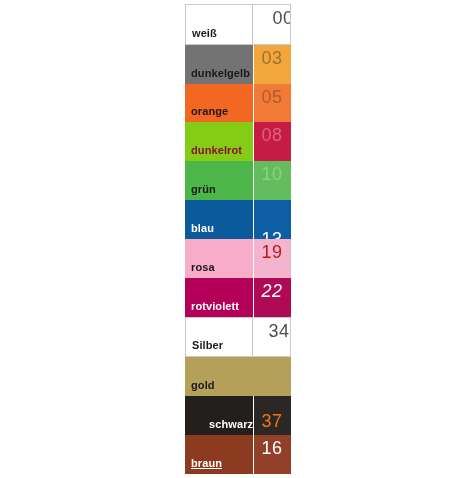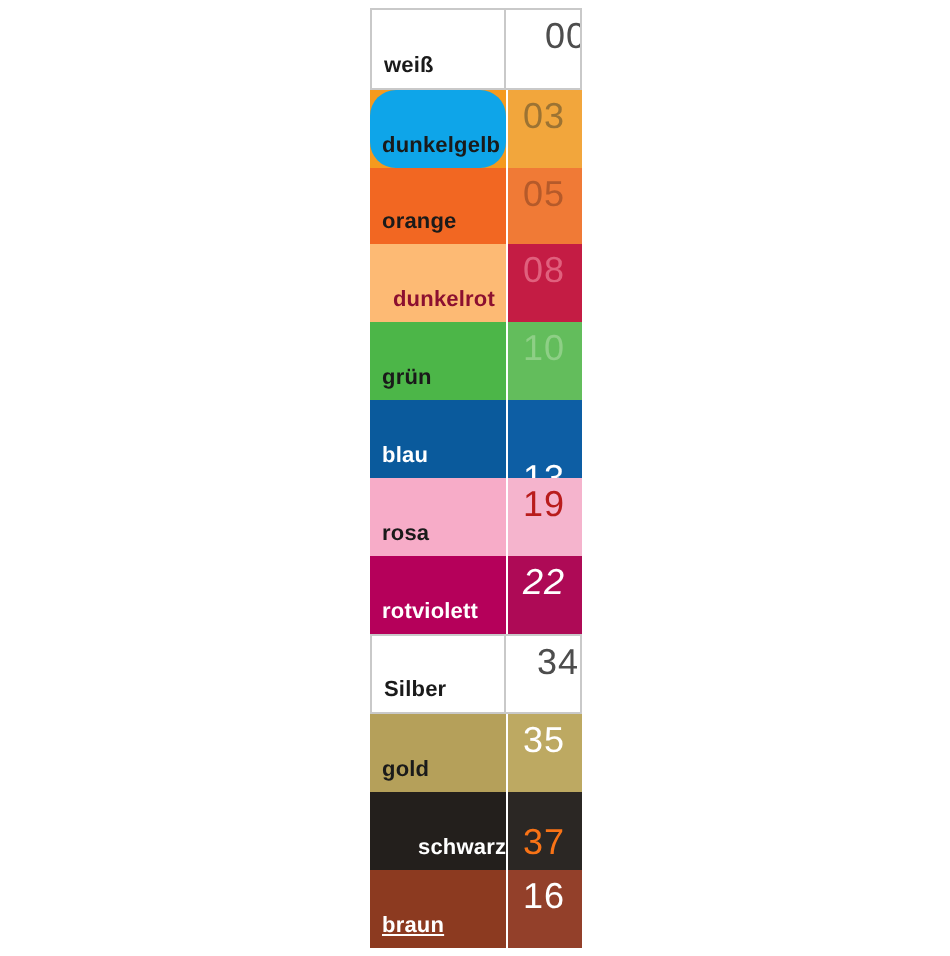--- a/index.html
+++ b/index.html
@@ -89,39 +89,39 @@
     <div class="swatch-row bordered" style="background: rgb(255, 255, 255);">
       <div class="swatch-name-cell" style="background: rgb(255, 255, 255);">
         <span class="swatch-name" style="color: rgb(26, 26, 26);">weiß</span>
       </div>
       <div class="swatch-code-cell" style="background: rgb(255, 255, 255); padding-left: 24px;">
         <div class="swatch-divider"></div>
         <span class="swatch-code" style="color: rgb(77, 77, 77);">00</span>
       </div>
     </div>
     <div class="swatch-row" style="background: rgb(245, 154, 30);">
-      <div class="swatch-name-cell" style="background: #0ea5e9; border-radius: 13px;">
+      <div class="swatch-name-cell" style="background: #737373;">
         <span class="swatch-name" style="color: rgb(26, 26, 26);">dunkelgelb</span>
       </div>
       <div class="swatch-code-cell" style="background: rgb(242, 166, 60);">
         <div class="swatch-divider"></div>
         <span class="swatch-code" style="color: rgb(156, 115, 51);">03</span>
       </div>
     </div>
     <div class="swatch-row" style="background: rgb(242, 103, 34);">
       <div class="swatch-name-cell" style="background: rgb(242, 103, 34);">
         <span class="swatch-name" style="color: rgb(26, 26, 26);">orange</span>
       </div>
       <div class="swatch-code-cell" style="background: rgb(240, 122, 54);">
         <div class="swatch-divider"></div>
         <span class="swatch-code" style="color: rgb(181, 90, 42);">05</span>
       </div>
     </div>
     <div class="swatch-row" style="background: rgb(190, 10, 55);">
-      <div class="swatch-name-cell" style="background: #fdba74; justify-content: center;">
+      <div class="swatch-name-cell" style="background: #84cc16;">
         <span class="swatch-name" style="color: rgb(140, 16, 48);">dunkelrot</span>
       </div>
       <div class="swatch-code-cell" style="background: rgb(196, 28, 68);">
         <div class="swatch-divider"></div>
         <span class="swatch-code" style="color: rgb(224, 96, 125);">08</span>
       </div>
     </div>
     <div class="swatch-row" style="background: rgb(76, 182, 72);">
       <div class="swatch-name-cell" style="background: rgb(76, 182, 72);">
         <span class="swatch-name" style="color: rgb(26, 26, 26);">grün</span>
@@ -164,24 +164,20 @@
       </div>
       <div class="swatch-code-cell" style="background: rgb(255, 255, 255); padding-left: 16px;">
         <div class="swatch-divider"></div>
         <span class="swatch-code" style="color: rgb(77, 77, 77);">34</span>
       </div>
     </div>
     <div class="swatch-row" style="background: rgb(181, 160, 90);">
       <div class="swatch-name-cell" style="background: rgb(181, 160, 90);">
         <span class="swatch-name" style="color: rgb(26, 26, 26);">gold</span>
       </div>
-      <div class="swatch-code-cell" style="background: rgb(189, 169, 98);">
-        <div class="swatch-divider"></div>
-        <span class="swatch-code" style="color: rgb(255, 255, 255);">35</span>
-      </div>
     </div>
     <div class="swatch-row" style="background: rgb(35, 31, 28);">
       <div class="swatch-name-cell" style="background: rgb(35, 31, 28);">
         <span class="swatch-name" style="color: rgb(255, 255, 255); padding-left: 24px;">schwarz</span>
       </div>
       <div class="swatch-code-cell" style="background: rgb(43, 39, 36);">
         <div class="swatch-divider"></div>
         <span class="swatch-code" style="color: #f97316; margin-top: 12px;">37</span>
       </div>
     </div>

